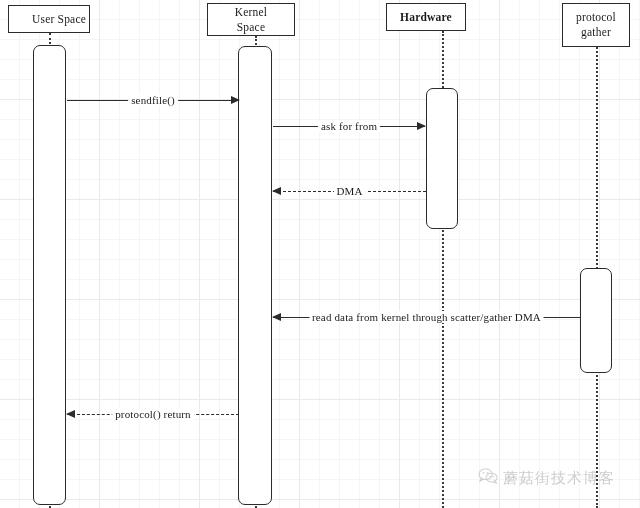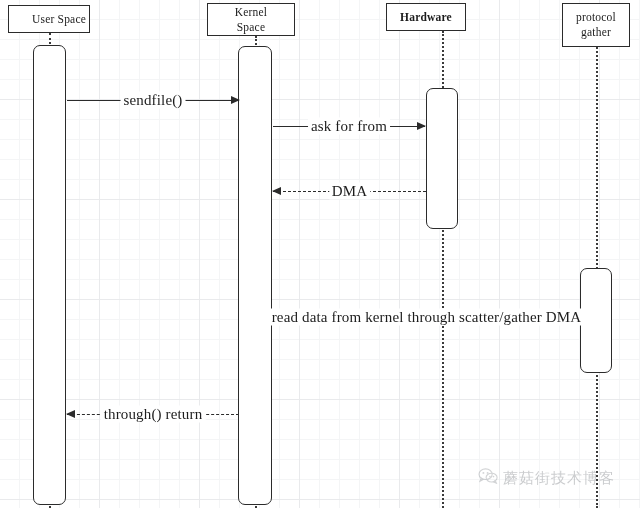--- a/index.html
+++ b/index.html
@@ -90,21 +90,21 @@
   }
   .msg .label {
     position: absolute;
     left: 50%;
     transform: translate(-50%, -50%);
     top: 0;
     background: #ffffff;
     padding: 0 3px;
     white-space: nowrap;
     font-family: "Liberation Serif", "DejaVu Serif", serif;
-    font-size: 15px;
+    font-size: 11px;
     color: #1c1c1c;
     letter-spacing: 0.15px;
   }
 
   #watermark {
     position: absolute;
     left: 478px;
     top: 468px;
     display: flex;
     align-items: center;
@@ -170,21 +170,21 @@
 
   <div class="msg left" id="msg-3" style="left: 273px; top: 317px; width: 307px;">
     <div class="line"></div>
     <div class="head"></div>
     <div class="label">read data from kernel through scatter/gather DMA</div>
   </div>
 
   <div class="msg left dashed" id="msg-4" style="left: 67px; top: 414px; width: 172px;">
     <div class="line"></div>
     <div class="head"></div>
-    <div class="label">through() return</div>
+    <div class="label">protocol() return</div>
   </div>
 
   <div id="watermark">
     <span class="wm-icon">
       <svg width="20" height="16" viewBox="0 0 20 16" aria-hidden="true">
         <ellipse cx="7.6" cy="6.2" rx="6.6" ry="5.3" fill="none" stroke="#6c7177" stroke-width="1.1"></ellipse>
         <path d="M3.2 10.2 L2.0 13.2 L5.2 11.5 Z" fill="none" stroke="#6c7177" stroke-width="1.1"></path>
         <circle cx="5.4" cy="4.9" r="0.95" fill="#6c7177"></circle>
         <circle cx="9.6" cy="4.9" r="0.95" fill="#6c7177"></circle>
         <ellipse cx="13.6" cy="9.6" rx="5.5" ry="4.4" fill="none" stroke="#6c7177" stroke-width="1.1"></ellipse>

